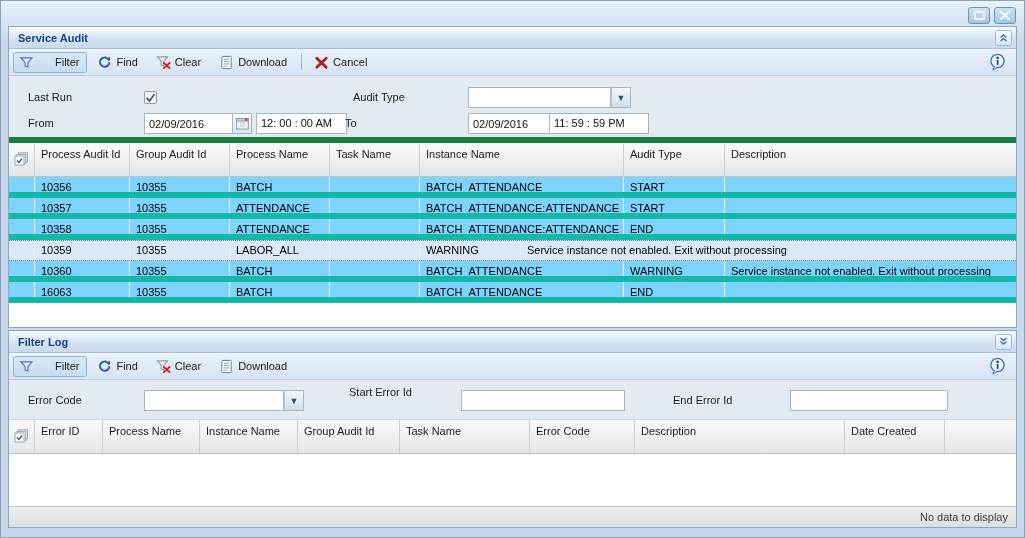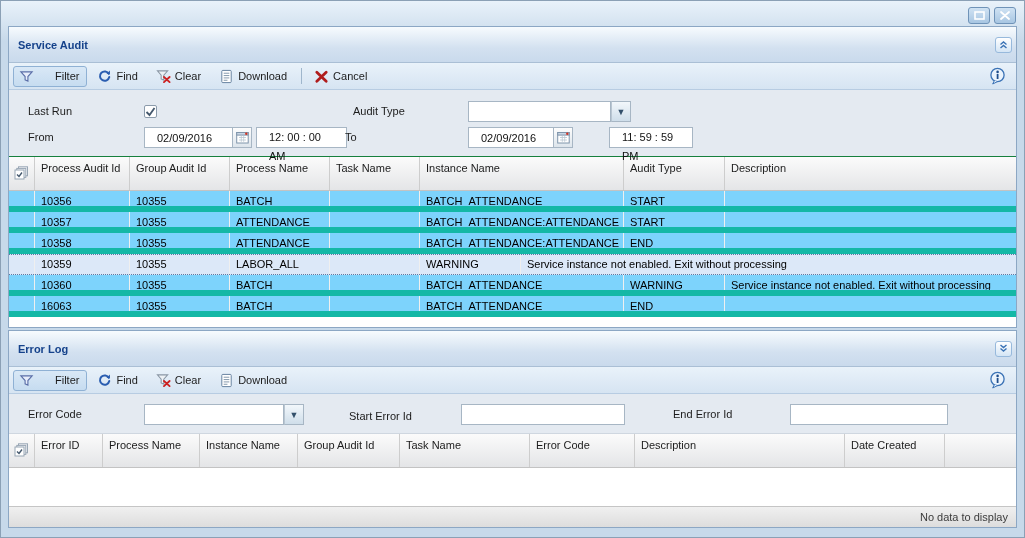--- a/index.html
+++ b/index.html
@@ -14,47 +14,47 @@
   .winbtn {
     width:22px; height:17px; margin-left:4px; border:1px solid #6f93b8; border-radius:3px;
     background:linear-gradient(#cfe2f3,#a8c6e2); display:flex; align-items:center; justify-content:center; cursor:pointer;
   }
   .panel {
     margin:0 7px; background:#fff; border:1px solid #8ca7c4; position:relative; overflow:hidden;
   }
   .panel.service { height:302px; }
   .panel.error { height:198px; margin-top:2px; }
   .panel-header {
-    height:36px; background:linear-gradient(#f7fbfe,#d3e1f0 60%,#c9daec);
+    height:22px; background:linear-gradient(#f7fbfe,#d3e1f0 60%,#c9daec);
     border-bottom:1px solid #aabfd5; display:flex; align-items:center; justify-content:space-between; padding:0 4px 0 9px;
   }
   .panel-title { color:#15428b; font-weight:bold; font-size:11px; }
   .collapse-btn {
     width:17px; height:16px; border:1px solid #97b9dc; border-radius:3px;
     background:linear-gradient(#ffffff,#d4e5f5); display:flex; align-items:center; justify-content:center; cursor:pointer;
   }
   .toolbar {
     height:27px; background:linear-gradient(#e9f2fa,#d6e4f2);
     border-bottom:1px solid #b7cce2; display:flex; align-items:center; padding:0 6px 0 4px;
   }
   .tbtn {
     display:flex; align-items:center; gap:4px; padding:2px 7px 2px 5px; margin-right:4px;
     border:1px solid transparent; border-radius:3px; cursor:pointer; color:#1c1c1c; white-space:nowrap;
   }
   .tbtn.pressed { background:linear-gradient(#d9e8f6,#c6dcf0); border:1px solid #8fb1d4;gap:21px; }
   .tsep { width:1px; height:16px; background:#9fb6cc; margin:0 6px 0 2px; }
   .tspacer { flex:1; }
   .infobtn { display:flex; align-items:center; justify-content:center; cursor:pointer; padding:1px 3px; }
   .formarea { position:relative; background:#e4eaf1; }
-  .formarea.service { height:67px; border-bottom:1px solid #15803d; }
+  .formarea.service { height:67px; border-bottom:6px solid #15803d; }
   .formarea.error { height:40px; border-bottom:1px solid #cfd7e0; }
   .flabel { position:absolute; color:#1c1c1c; line-height:21px; }
   .ffield {
     position:absolute; height:21px; background:#fff; border:1px solid #a7b6c4;
-    font-family:"Liberation Sans",sans-serif; font-size:11px; padding:0 12px; color:#111; line-height:19px;
+    font-family:"Liberation Sans",sans-serif; font-size:11px; padding:0 4px; color:#111; line-height:19px;
   }
   input.ffield { outline:none; }
   .trigger {
     position:absolute; width:19px; height:21px; border:1px solid #a7b6c4; border-left:none;
     background:linear-gradient(#fdfdfd,#dde5ec); display:flex; align-items:center; justify-content:center; cursor:pointer;
   }
   .combo-arrow {
     position:absolute; width:20px; height:21px; border:1px solid #a7b6c4; border-left:1px solid #b9c6d2;
     background:linear-gradient(#f2f7fb,#cfdeea); display:flex; align-items:center; justify-content:center;
     cursor:pointer; color:#33506b; font-size:9px;
@@ -209,21 +209,21 @@
       <span class="flabel" style="left:336px; top:37px;">To</span>
       <input class="ffield" style="left: 459px; top: 37px; width: 86px;" value="02/09/2016">
       <span class="trigger" style="left:545px; top:37px;">
         <svg width="13" height="13" viewBox="0 0 13 13">
             <rect x="0.7" y="1.5" width="11.5" height="10.5" fill="#ffffff" stroke="#7f95ab"></rect>
             <rect x="0.7" y="1.5" width="11.5" height="2.6" fill="#c9d6e4" stroke="#7f95ab"></rect>
             <circle cx="10.3" cy="2.8" r="1.2" fill="#d23322"></circle>
             <path d="M3 6.5h7M3 9h7M5.3 4.8v6M7.7 4.8v6" stroke="#b9c6d2" stroke-width="0.8"></path>
           </svg>
       </span>
-      <div class="ffield" style="left:600px; top:37px; width:84px;">11: 59 : 59 PM</div>
+      <div class="ffield" style="left:540px; top:37px; width:100px;">11: 59 : 59 PM</div>
     </div>
 
     <div class="grid-header">
       <div class="hcell selcol sg-sel">
         <svg width="16" height="15" viewBox="0 0 16 15">
             <rect x="4.5" y="0.8" width="9" height="9" fill="#f4f6f8" stroke="#98a6b4"></rect>
             <rect x="2.8" y="2.4" width="9" height="9" fill="#f4f6f8" stroke="#98a6b4"></rect>
             <rect x="1" y="4" width="9" height="9" fill="#ffffff" stroke="#98a6b4"></rect>
             <path d="M3 8.5l2 2 3-4" fill="none" stroke="#44586d" stroke-width="1.4"></path>
           </svg>
@@ -296,21 +296,21 @@
         <div class="cell sg-c4">BATCH_ATTENDANCE</div>
         <div class="cell sg-c5">END</div>
         <div class="cell sg-c6"></div>
       </div>
     </div>
 
   </div>
 
   <div class="panel error">
     <div class="panel-header">
-      <span class="panel-title">Error Log</span>
+      <span class="panel-title">Filter Log</span>
       <div class="collapse-btn">
         <span>
           <svg width="11" height="11" viewBox="0 0 11 11">
               <path d="M2.5 2L5.5 4.5 8.5 2M2.5 5.5L5.5 8l3-2.5" fill="none" stroke="#3a72b5" stroke-width="1.4"></path>
             </svg>
         </span>
       </div>
     </div>
 
     <div class="toolbar">
@@ -359,21 +359,21 @@
               <circle cx="9.6" cy="4.9" r="1.3" fill="#1f4e8c"></circle>
             </svg>
         </span>
       </div>
     </div>
 
     <div class="formarea error">
       <span class="flabel" style="left:19px; top:10px;">Error Code</span>
       <input class="ffield" style="left: 135px; top: 10px; width: 140px;" value="">
       <span class="combo-arrow" style="left:275px; top:10px;">▼</span>
-      <span class="flabel" style="left:340px; top:12px;">Start Error Id</span>
+      <span class="flabel" style="left:340px; top:2px;">Start Error Id</span>
       <input class="ffield" style="left: 452px; top: 10px; width: 164px;" value="">
       <span class="flabel" style="left:664px; top:10px;">End Error Id</span>
       <input class="ffield" style="left: 781px; top: 10px; width: 158px;" value="">
     </div>
 
     <div class="grid-header">
       <div class="hcell selcol eg-sel">
         <svg width="16" height="15" viewBox="0 0 16 15">
             <rect x="4.5" y="0.8" width="9" height="9" fill="#f4f6f8" stroke="#98a6b4"></rect>
             <rect x="2.8" y="2.4" width="9" height="9" fill="#f4f6f8" stroke="#98a6b4"></rect>

